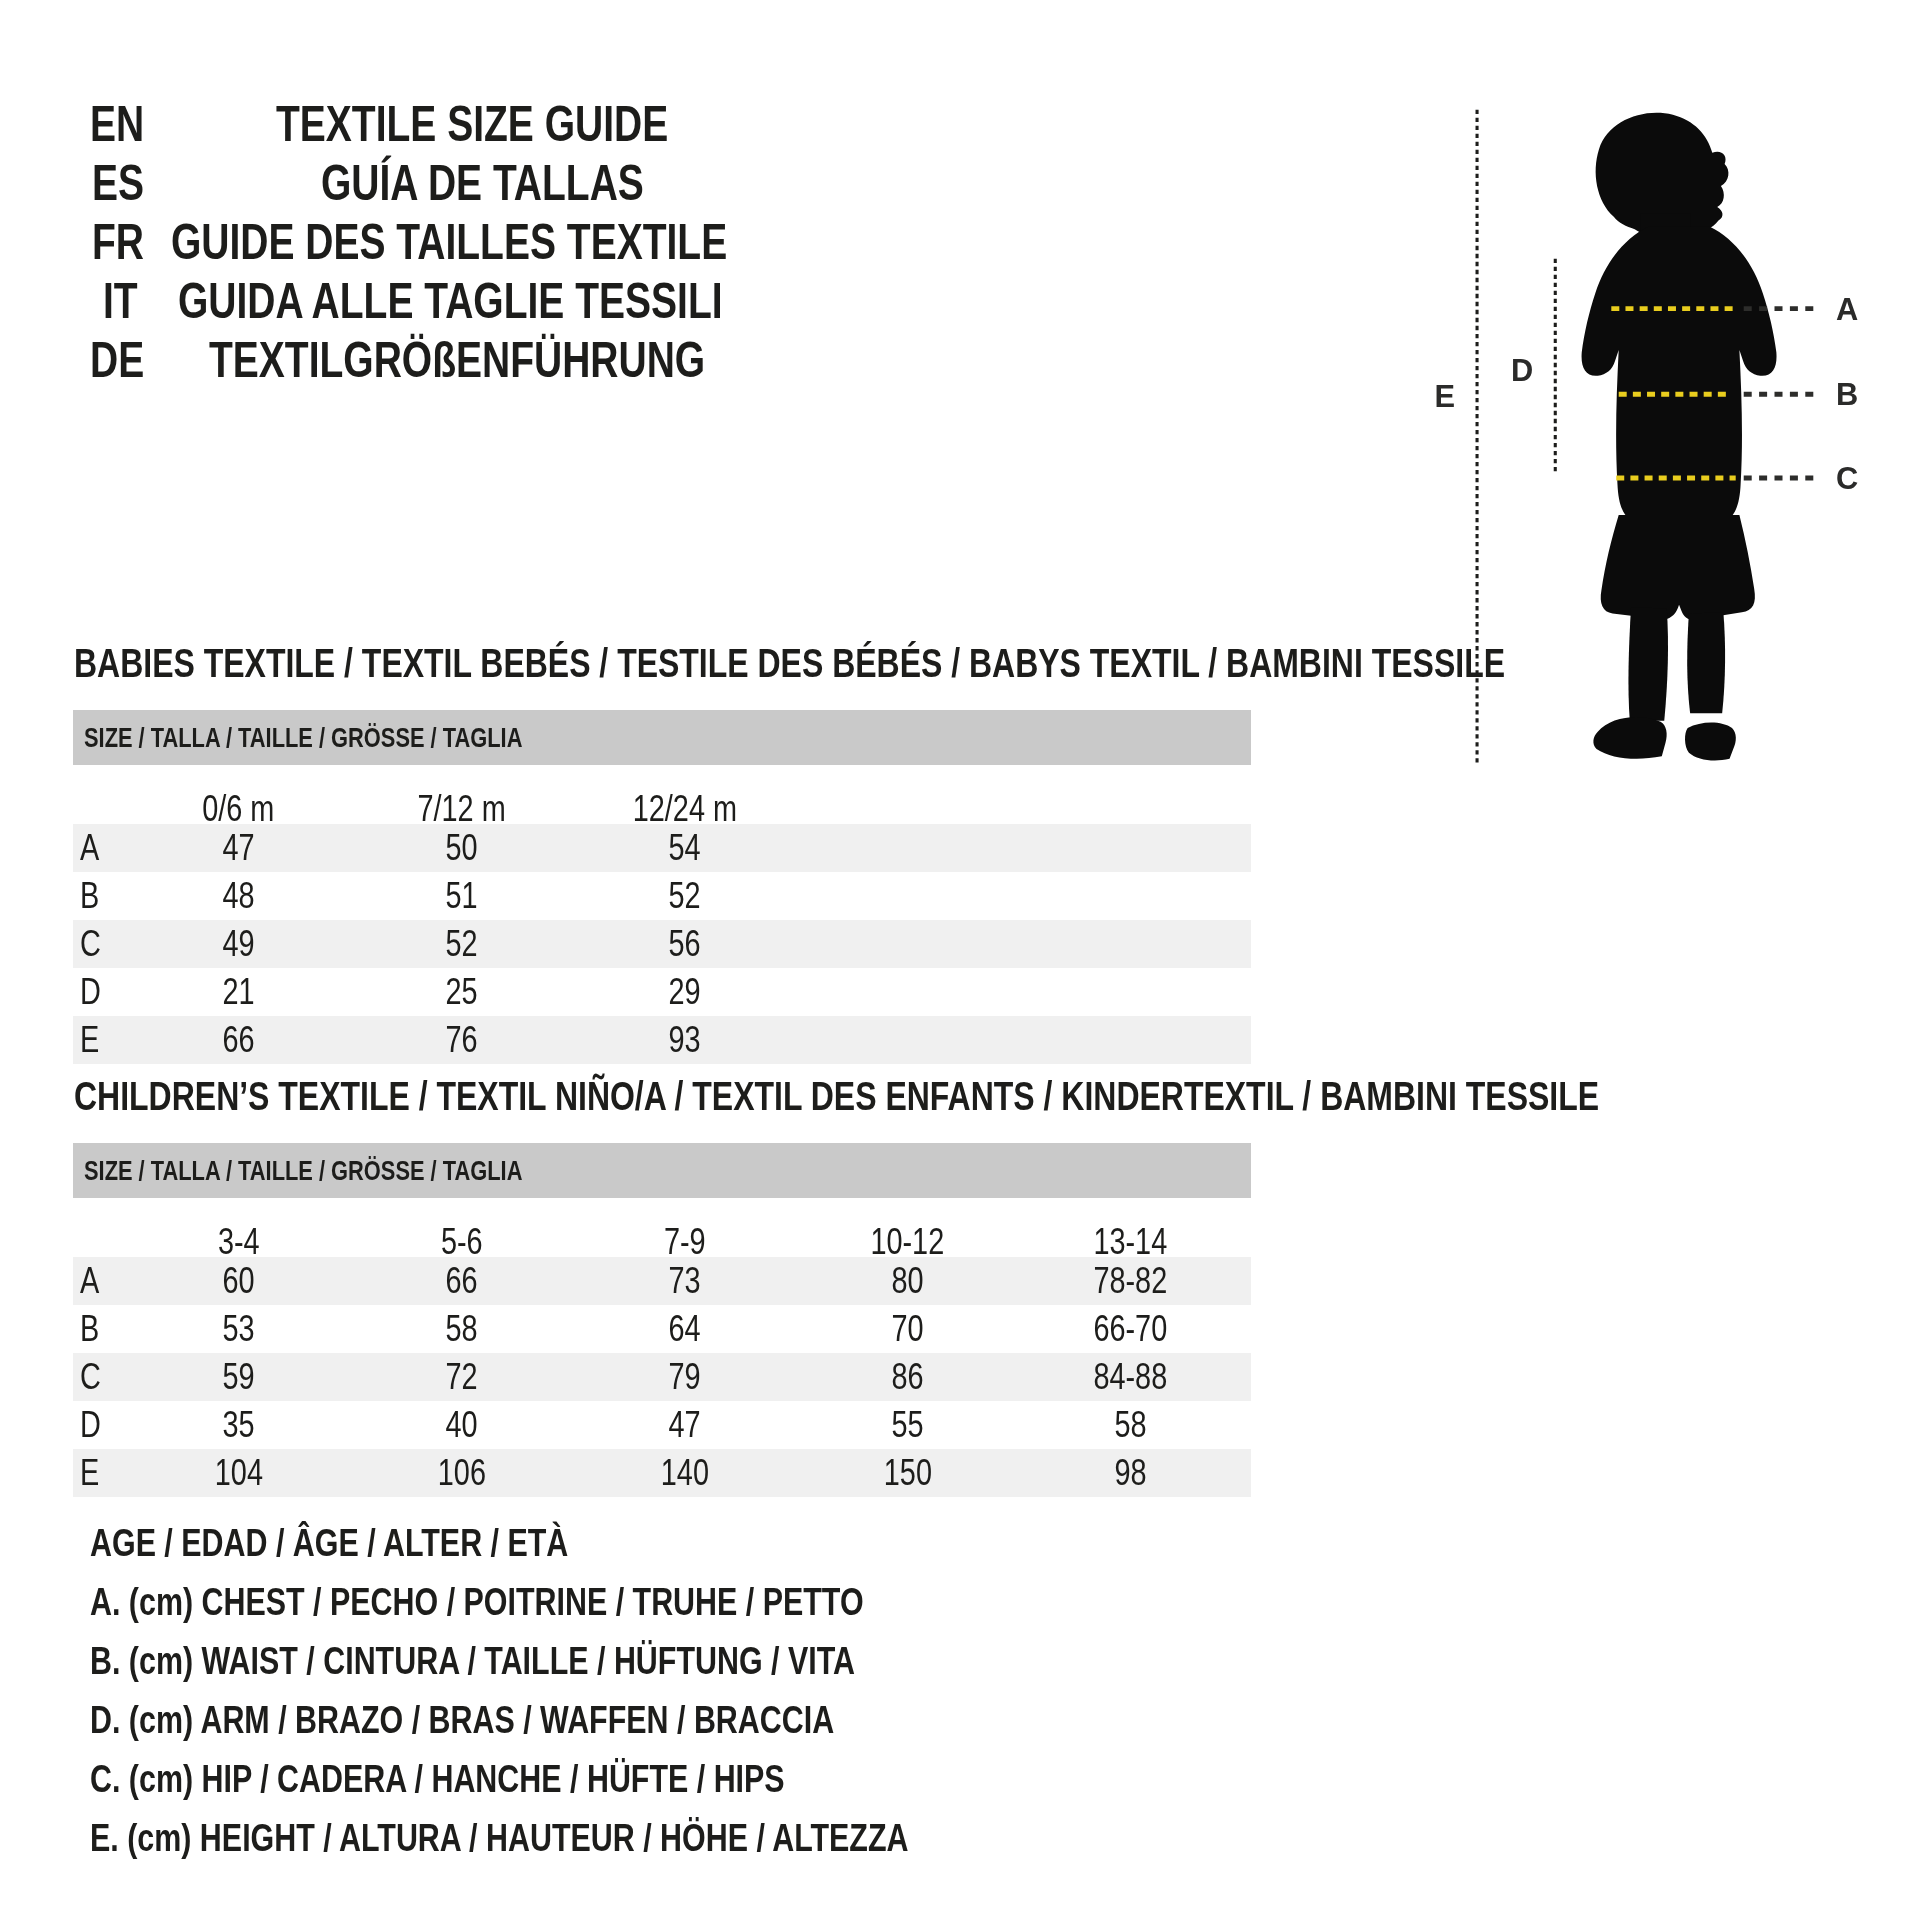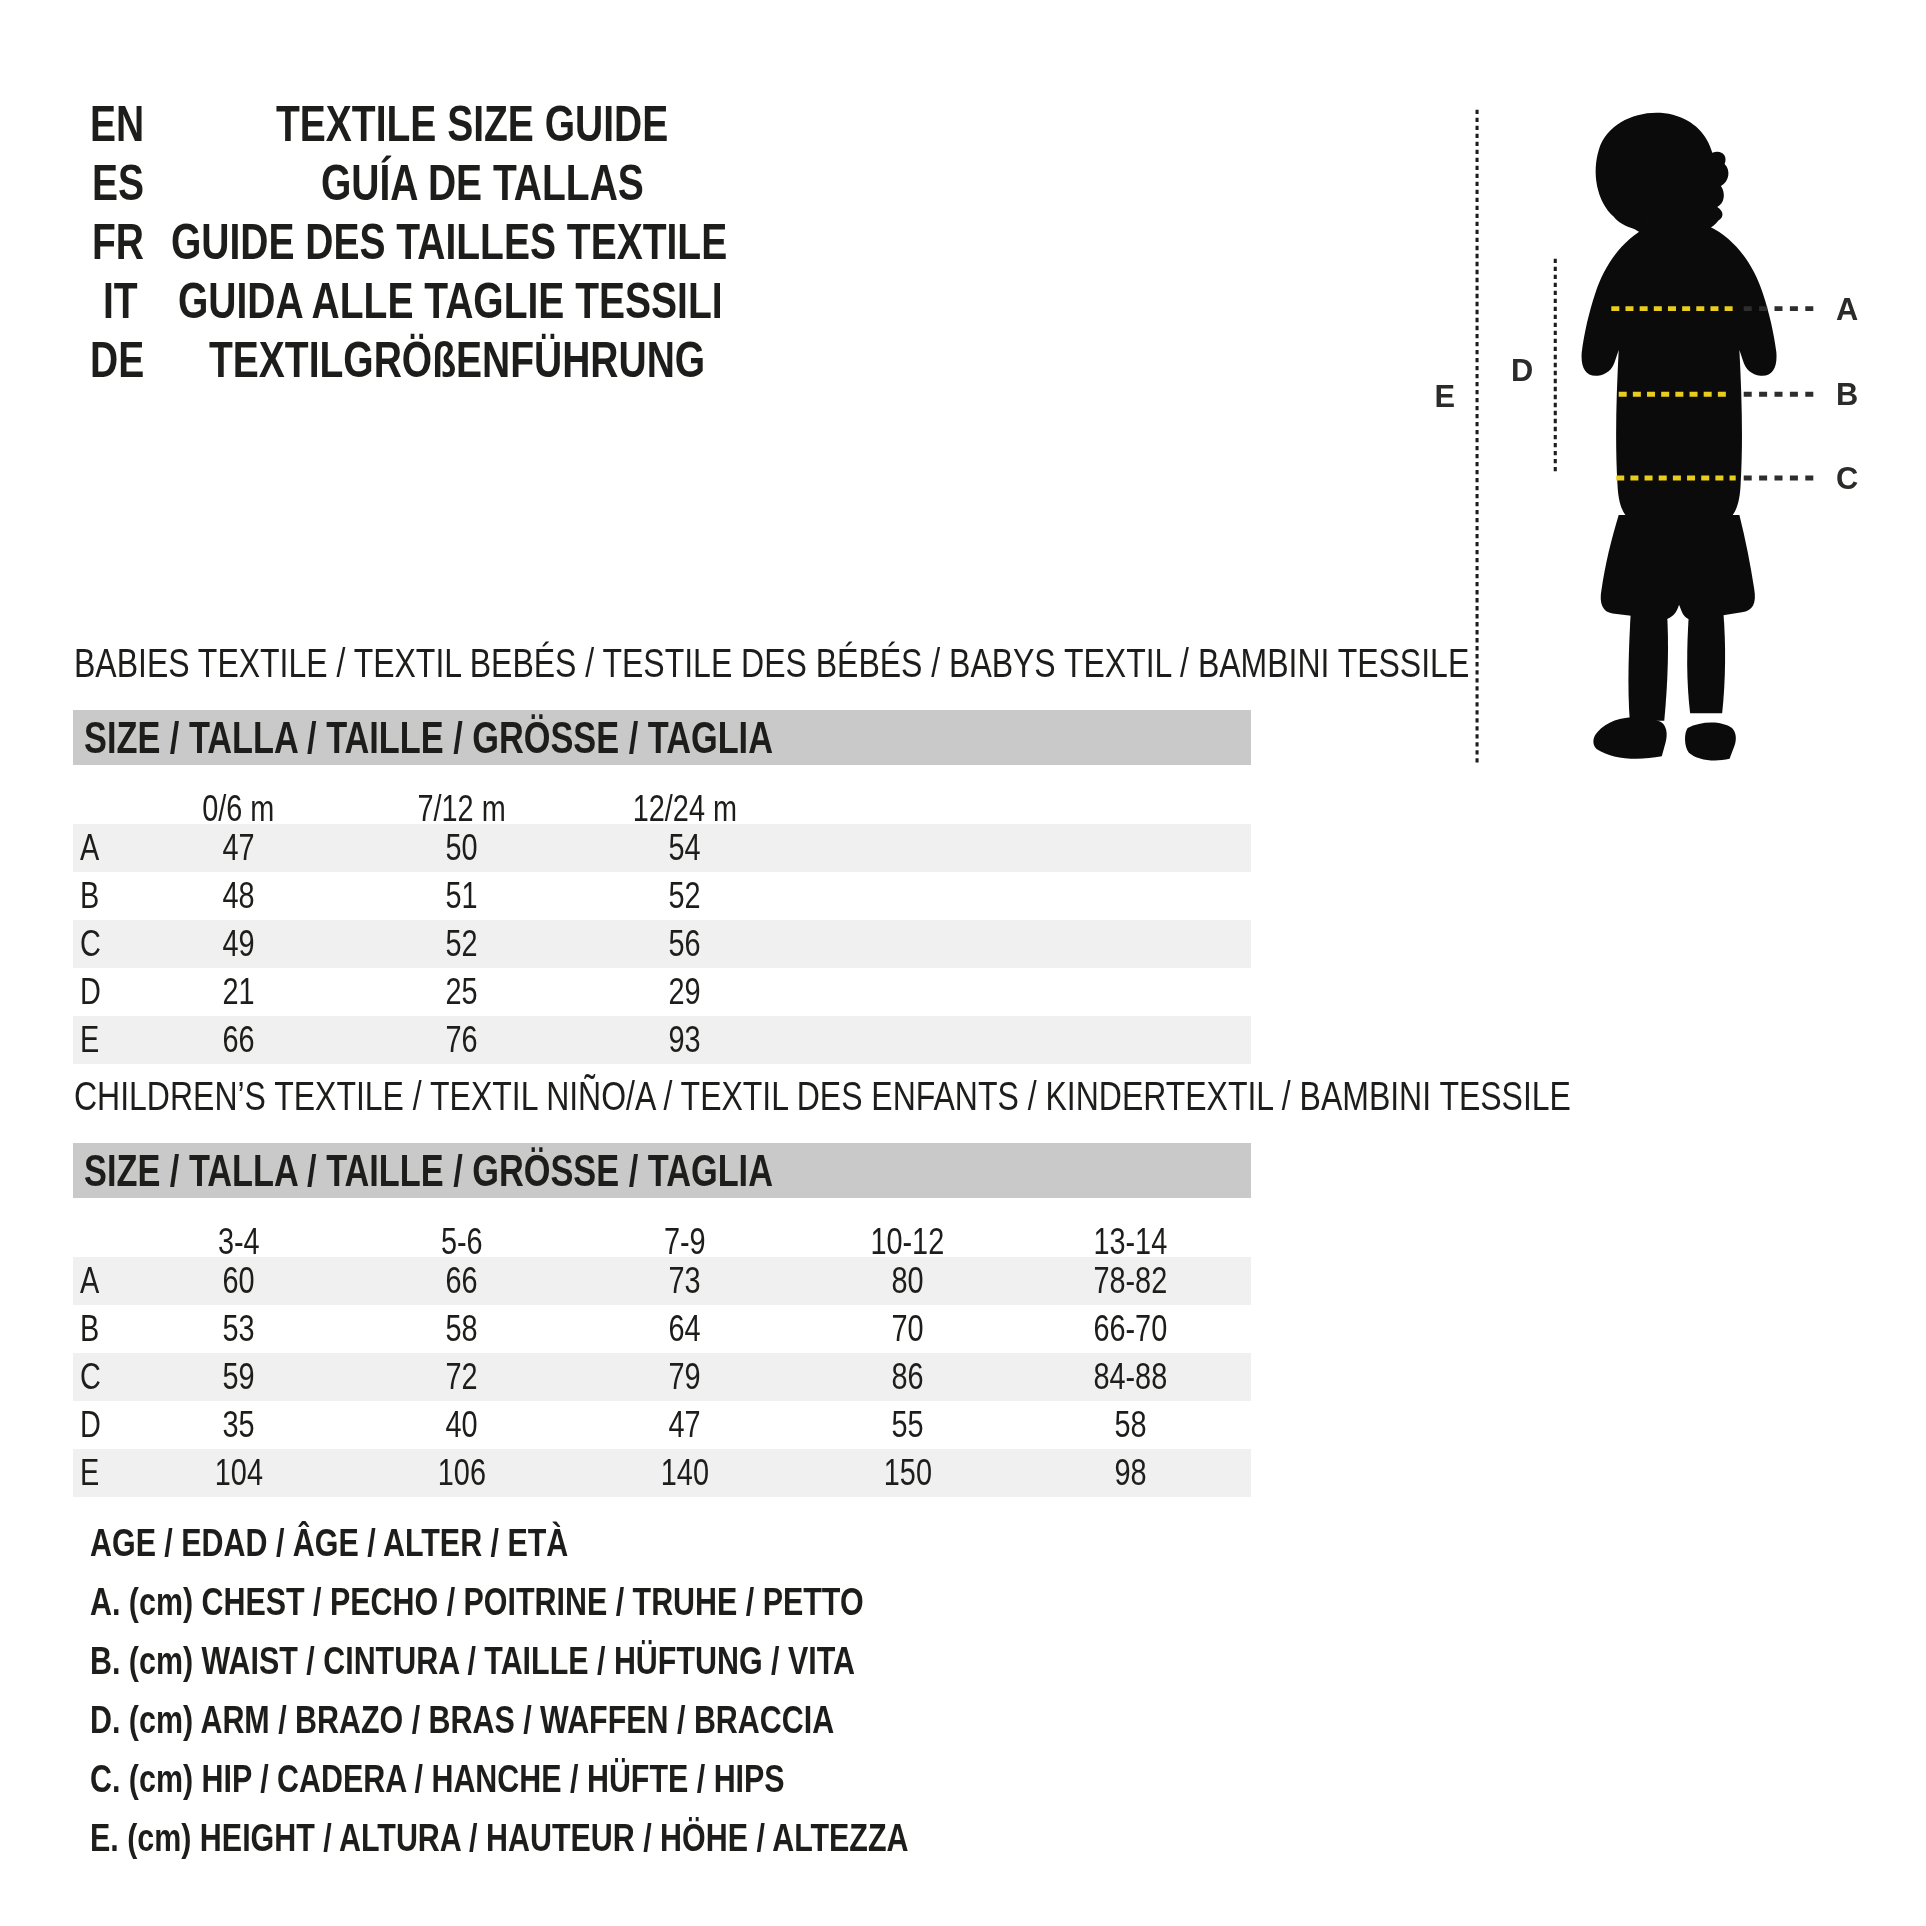--- a/index.html
+++ b/index.html
@@ -9,26 +9,26 @@
   
   .sx{display:inline-block;transform:scaleX(.78);transform-origin:50% 50%;white-space:nowrap;}
   .sxl{transform-origin:0 50%;}
 
   
   .langs{position:absolute;left:79px;top:94px;}
   .lang-row{display:grid;grid-template-columns:92px auto;height:59px;align-items:center;
             font-size:50px;font-weight:700;letter-spacing:0;}
 
   
-  .section-title{position:absolute;left:74px;font-size:41px;font-weight:400;white-space:nowrap;}
+  .section-title{position:absolute;left:74px;font-size:41px;font-weight:700;white-space:nowrap;}
 
   
   .table{position:absolute;left:73px;width:1178px;}
   .size-bar{height:55px;background:#c9c9c9;display:flex;align-items:center;
-            padding-left:11px;box-sizing:border-box;font-size:44px;font-weight:700;}
+            padding-left:11px;box-sizing:border-box;font-size:28px;font-weight:700;}
   .col-row{display:grid;grid-template-columns:54px repeat(5,223px);height:36px;align-items:center;
            font-size:37px;font-weight:400;margin-top:23px;}
   .trow{display:grid;grid-template-columns:54px repeat(5,223px);height:48px;align-items:center;
         font-size:37px;font-weight:400;}
   .trow.alt{background:#f0f0f0;}
   .cell{text-align:center;}
   .label-cell{text-align:left;padding-left:7.4px;}
 
   
   .legend{position:absolute;left:90px;top:1513px;}

